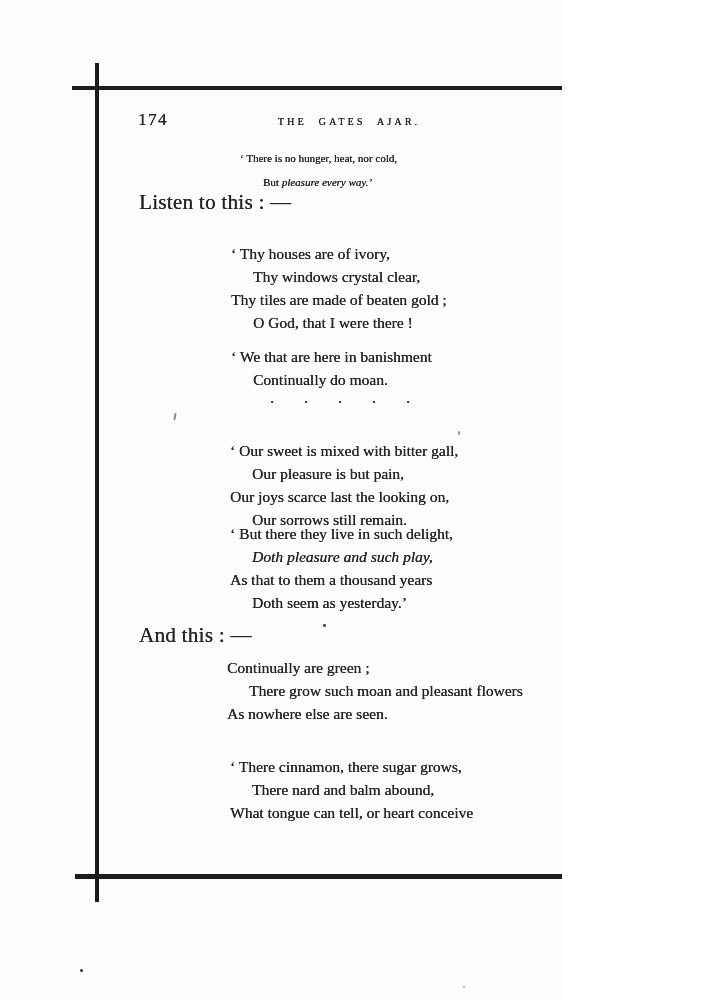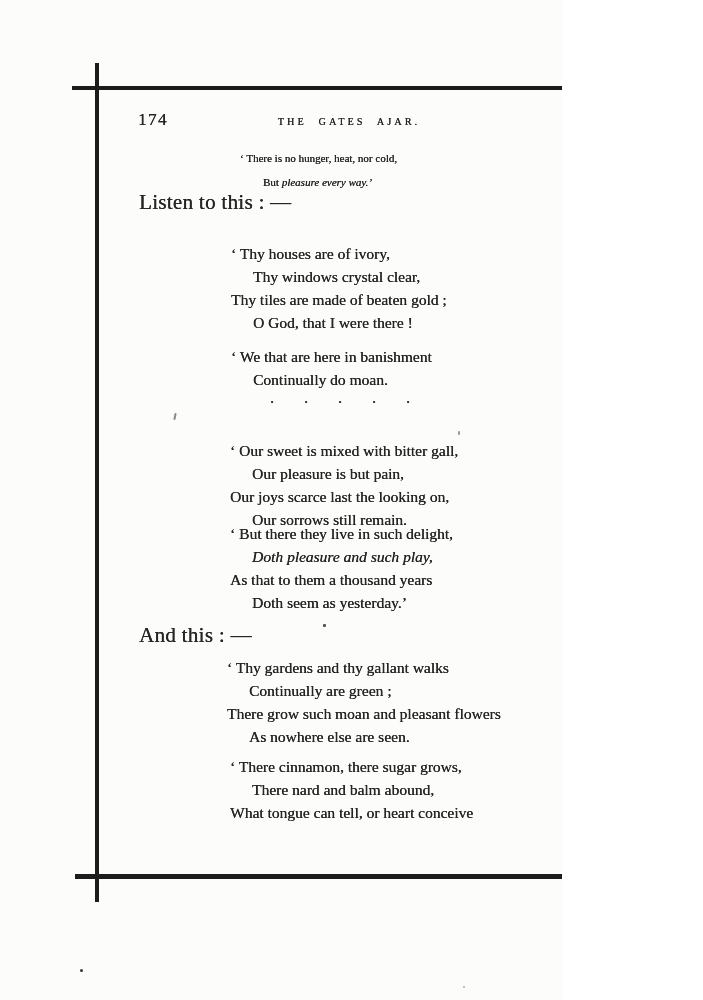--- a/index.html
+++ b/index.html
@@ -99,21 +99,20 @@
   <div id="s4" class="stanza">
     <div class="vl">‘ But there they live in such delight,</div>
     <div class="vl it">Doth pleasure and such play,</div>
     <div class="vl">As that to them a thousand years</div>
     <div class="vl">Doth seem as yesterday.’</div>
   </div>
 
   <div id="h-and" class="heading">And this : —</div>
 
   <div id="s5" class="stanza">
-    <div class="vl">‘ Thy gardens and thy gallant walks</div>
     <div class="vl">Continually are green ;</div>
     <div class="vl">There grow such moan and pleasant flowers</div>
     <div class="vl">As nowhere else are seen.</div>
   </div>
 
   <div id="s6" class="stanza">
     <div class="vl">‘ There cinnamon, there sugar grows,</div>
     <div class="vl">There nard and balm abound,</div>
     <div class="vl">What tongue can tell, or heart conceive</div>
   </div>

